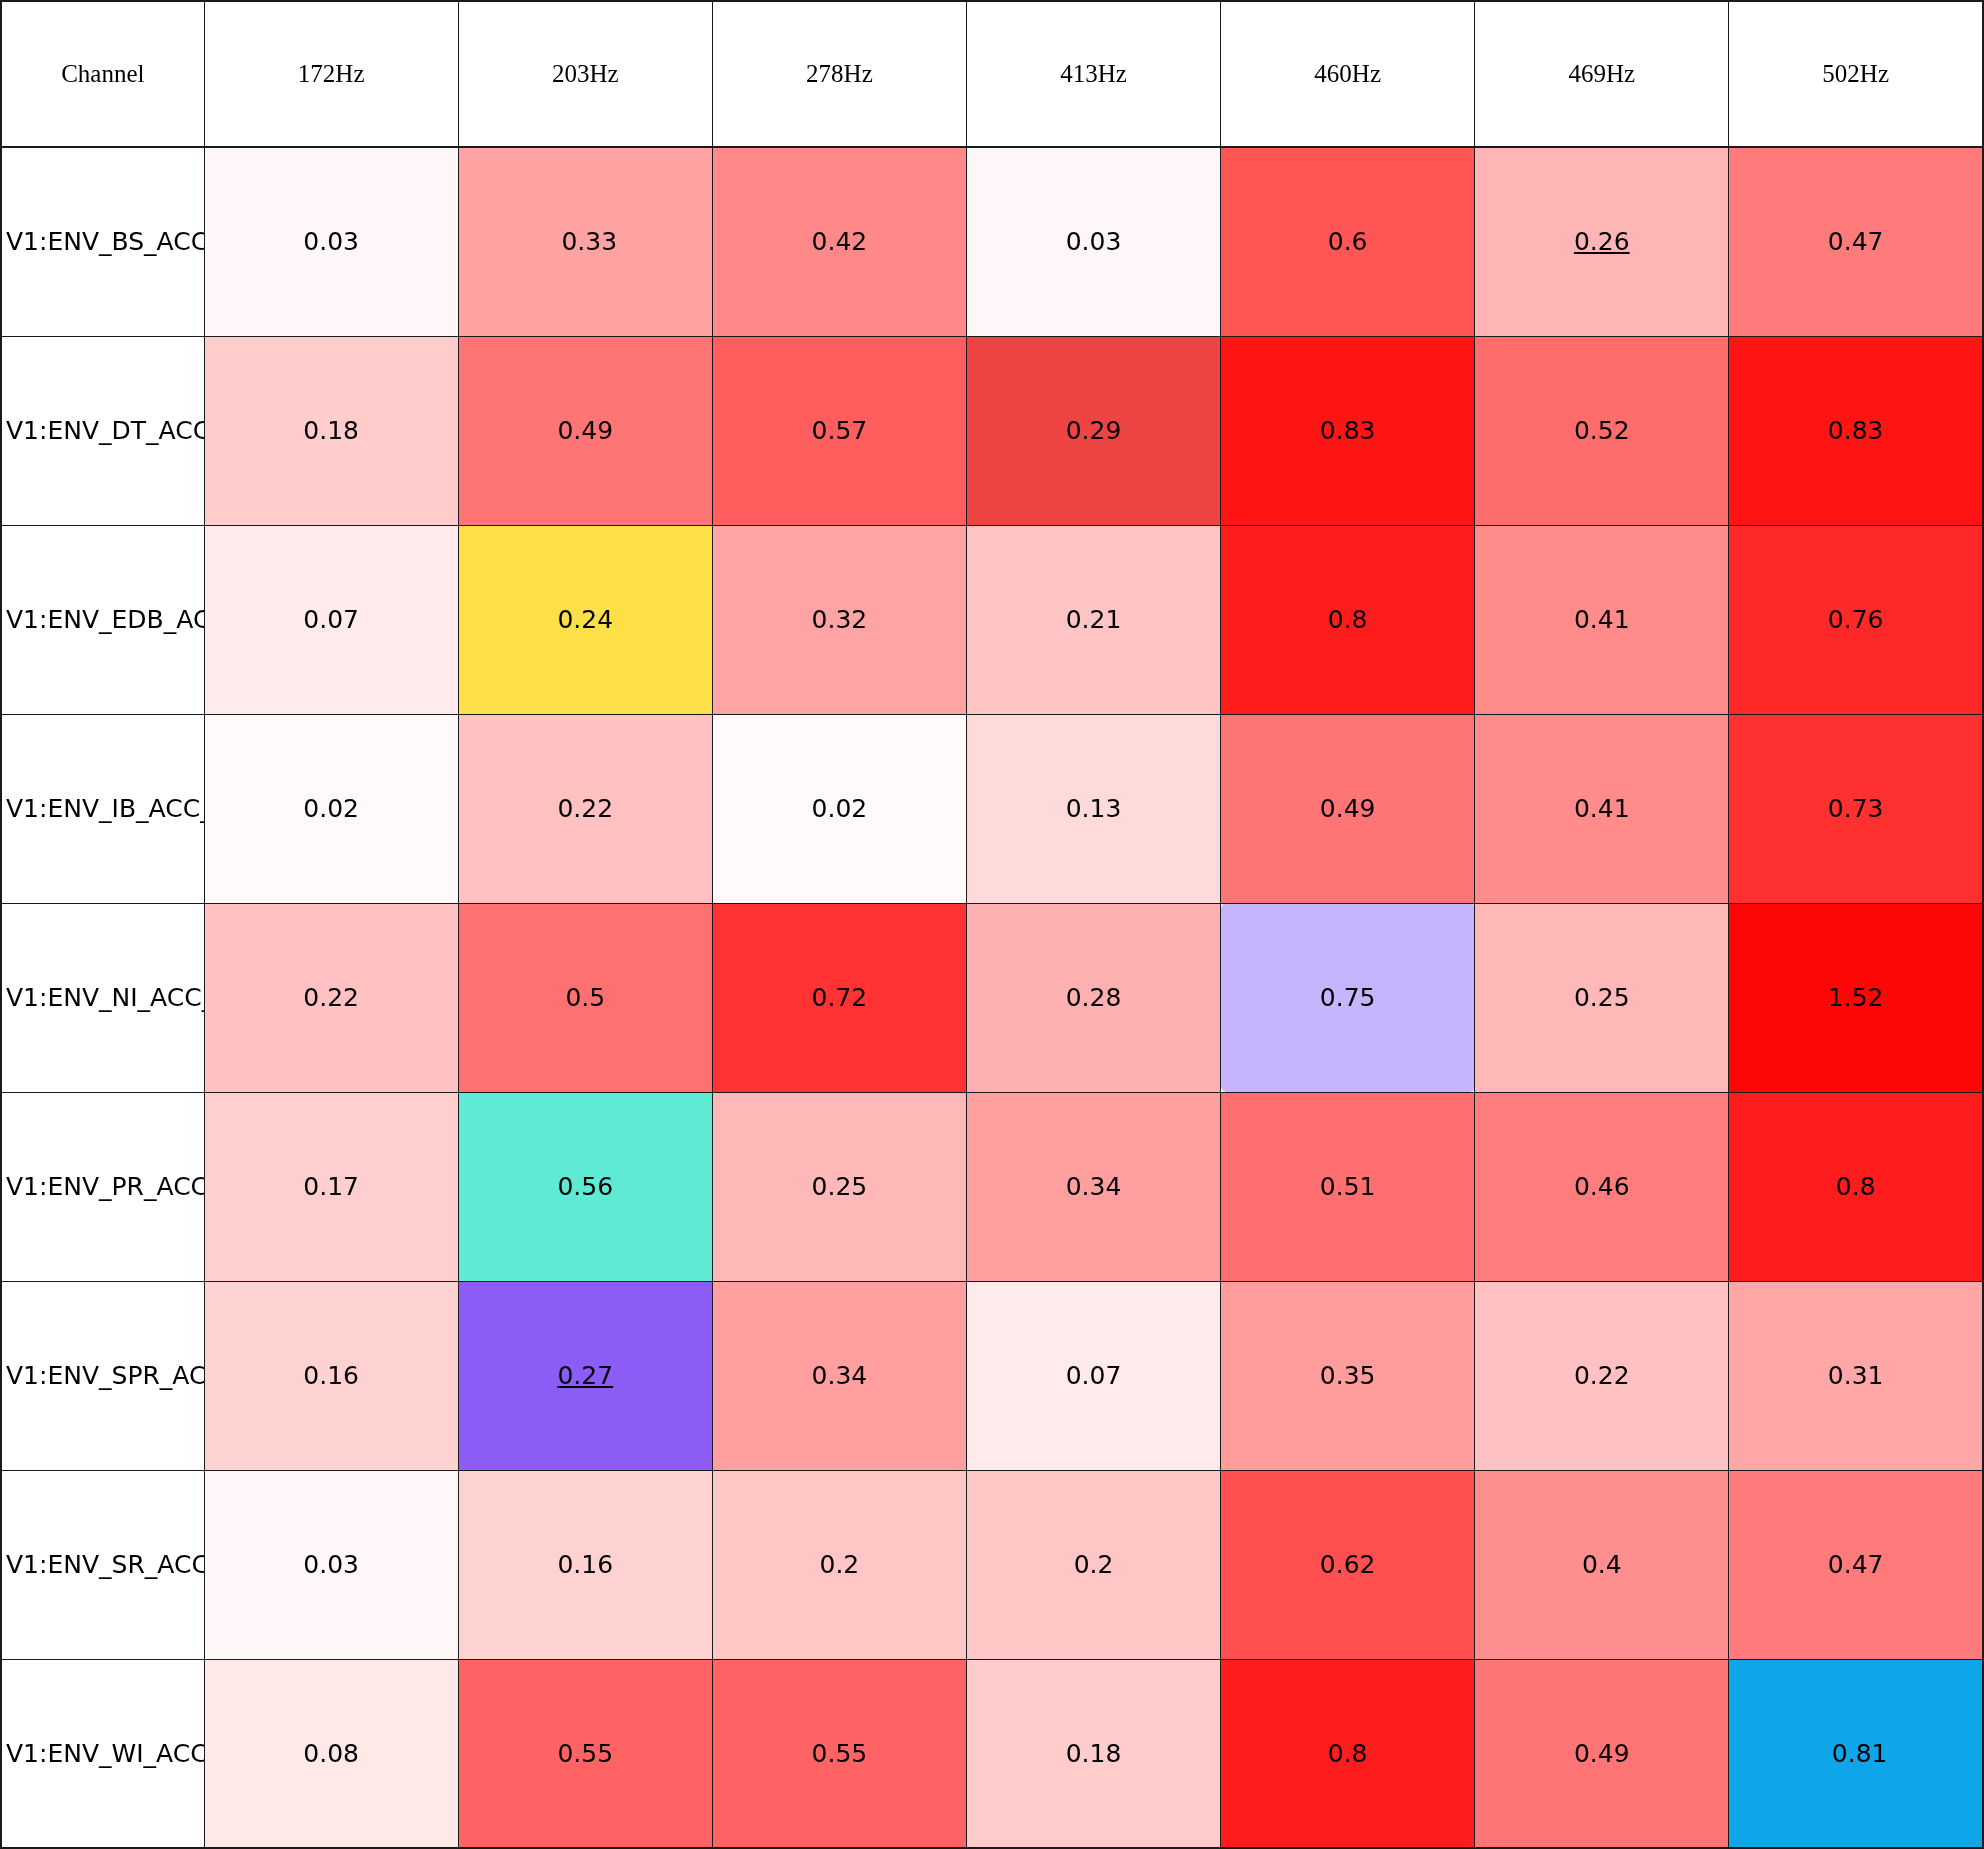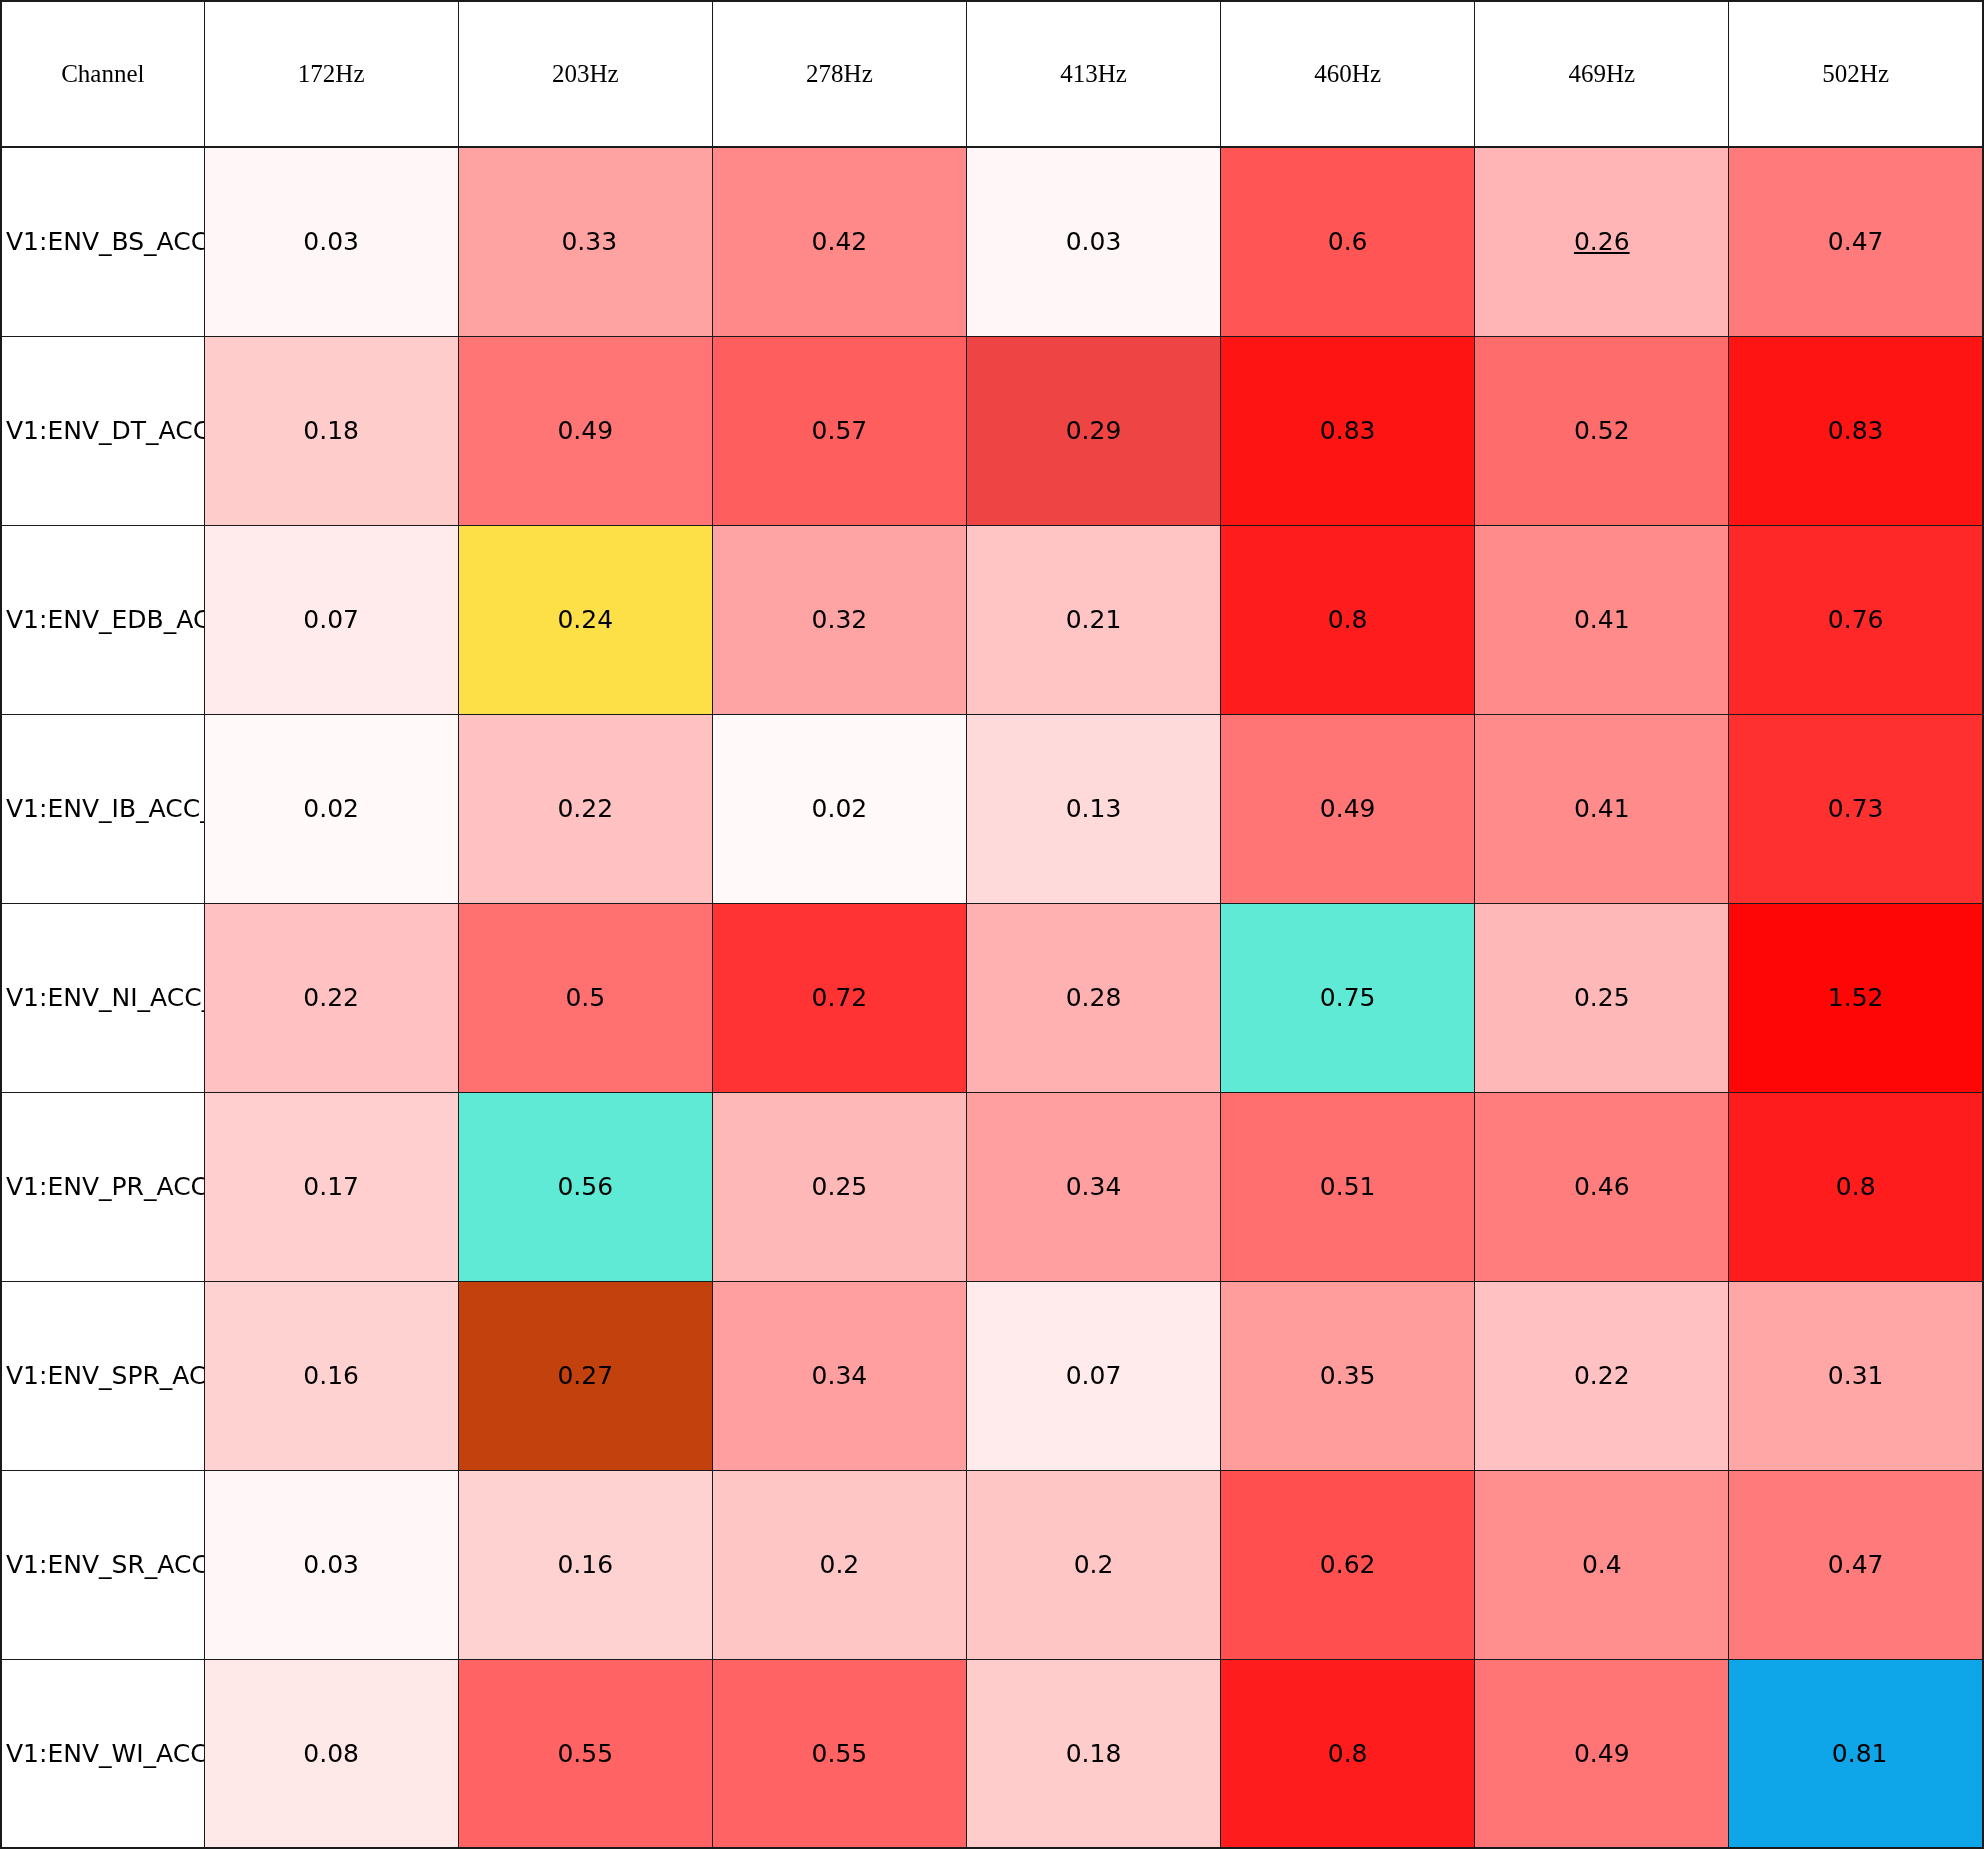--- a/index.html
+++ b/index.html
@@ -117,38 +117,38 @@
         <td class="value-cell" style="background-color: rgb(255, 116, 116);">0.49</td>
         <td class="value-cell" style="background-color: rgb(255, 139, 139);">0.41</td>
         <td class="value-cell" style="background-color: rgb(255, 48, 48);">0.73</td>
       </tr>
       <tr>
         <td class="channel-cell">V1:ENV_NI_ACC_X</td>
         <td class="value-cell" style="background-color: rgb(255, 193, 193);">0.22</td>
         <td class="value-cell" style="background-color: rgb(255, 113, 113);">0.5</td>
         <td class="value-cell" style="background-color: rgb(255, 51, 51);">0.72</td>
         <td class="value-cell" style="background-color: rgb(255, 176, 176);">0.28</td>
-        <td class="value-cell" style="background-color: #5eead4;">0.75</td>
+        <td class="value-cell" style="background-color: #c4b5fd; border-radius: 6px;">0.75</td>
         <td class="value-cell" style="background-color: rgb(255, 184, 184);">0.25</td>
         <td class="value-cell" style="background-color: rgb(255, 6, 6);">1.52</td>
       </tr>
       <tr>
         <td class="channel-cell">V1:ENV_PR_ACC_Z</td>
         <td class="value-cell" style="background-color: rgb(255, 207, 207);">0.17</td>
         <td class="value-cell" style="background-color: #5eead4;">0.56</td>
         <td class="value-cell" style="background-color: rgb(255, 184, 184);">0.25</td>
         <td class="value-cell" style="background-color: rgb(255, 159, 159);">0.34</td>
         <td class="value-cell" style="background-color: rgb(255, 111, 111);">0.51</td>
         <td class="value-cell" style="background-color: rgb(255, 125, 125);">0.46</td>
         <td class="value-cell" style="background-color: rgb(255, 28, 28);">0.8</td>
       </tr>
       <tr>
         <td class="channel-cell">V1:ENV_SPR_ACC_Z</td>
         <td class="value-cell" style="background-color: rgb(255, 210, 210);">0.16</td>
-        <td class="value-cell" style="background-color: #c2410c;">0.27</td>
+        <td class="value-cell" style="background-color: #8b5cf6; text-decoration: underline;">0.27</td>
         <td class="value-cell" style="background-color: rgb(255, 159, 159);">0.34</td>
         <td class="value-cell" style="background-color: rgb(255, 235, 235);">0.07</td>
         <td class="value-cell" style="background-color: rgb(255, 156, 156);">0.35</td>
         <td class="value-cell" style="background-color: rgb(255, 193, 193);">0.22</td>
         <td class="value-cell" style="background-color: rgb(255, 167, 167);">0.31</td>
       </tr>
       <tr>
         <td class="channel-cell">V1:ENV_SR_ACC_Z</td>
         <td class="value-cell" style="background-color: rgb(255, 247, 247);">0.03</td>
         <td class="value-cell" style="background-color: rgb(255, 210, 210);">0.16</td>

